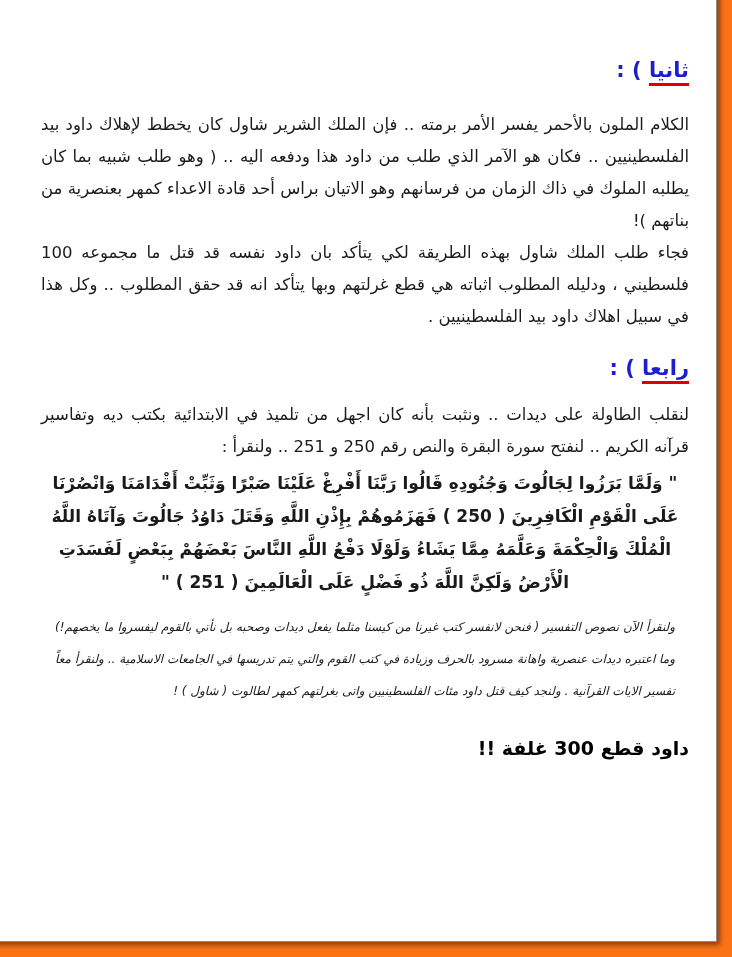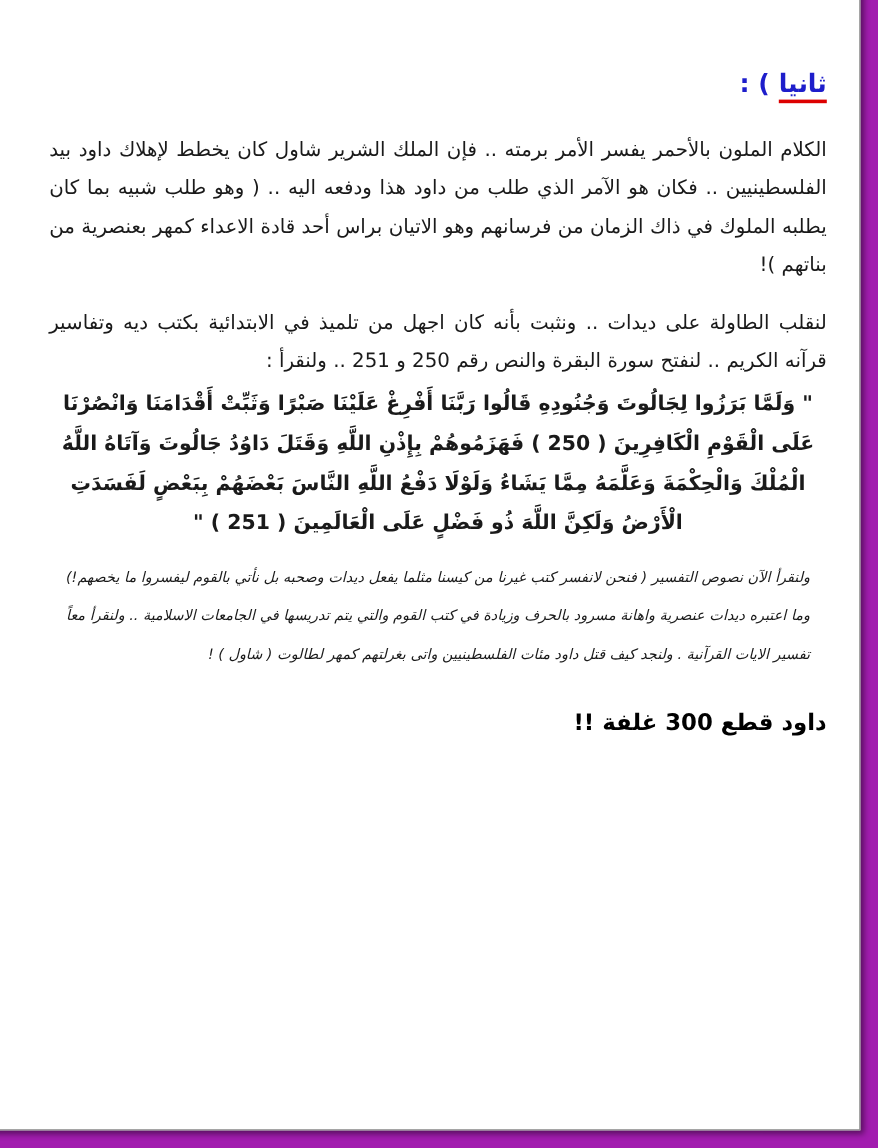--- a/index.html
+++ b/index.html
@@ -1,20 +1,20 @@
 <!DOCTYPE html>
 <html lang="ar"><head>
 <meta charset="utf-8">
 <style>
   html, body { margin: 0; padding: 0; background: #ffffff; }
   .canvas {
     position: relative;
     width: 732px;
     height: 957px;
-    background: #a21caf;
+    background: #f97316;
     overflow: hidden;
     font-family: "DejaVu Sans", sans-serif;
   }
   
   .sheet {
     position: absolute;
     left: -10px;
     top: -10px;
     width: 727px;   
     height: 952px;  
@@ -81,21 +81,23 @@
 
 <div class="canvas">
   <div class="sheet">
     <div class="content">
 
       <h2 class="sec-heading"><span class="hword">ثانيا</span><span> ) :</span></h2>
 
       <p class="body-para">الكلام الملون بالأحمر يفسر الأمر برمته .. فإن الملك الشرير شاول كان يخطط لإهلاك داود بيد الفلسطينيين .. فكان هو الآمر الذي طلب من داود هذا ودفعه اليه .. ( وهو طلب شبيه بما كان يطلبه الملوك في ذاك الزمان من فرسانهم وهو الاتيان براس أحد قادة الاعداء كمهر بعنصرية من بناتهم )!</p>
 
 
+      <p class="body-para cont">فجاء طلب الملك شاول بهذه الطريقة لكي يتأكد بان داود نفسه قد قتل ما مجموعه 100 فلسطيني ، ودليله المطلوب اثباته هي قطع غرلتهم وبها يتأكد انه قد حقق المطلوب .. وكل هذا في سبيل اهلاك داود بيد الفلسطينيين .</p>
 
+      <h2 class="sec-heading h4"><span class="hword">رابعا</span><span> ) :</span></h2>
 
       <p class="body-para intro">لنقلب الطاولة على ديدات .. ونثبت بأنه كان اجهل من تلميذ في الابتدائية بكتب ديه وتفاسير قرآنه الكريم .. لنفتح سورة البقرة والنص رقم 250 و 251 .. ولنقرأ :</p>
 
       <p class="verse">" وَلَمَّا بَرَزُوا لِجَالُوتَ وَجُنُودِهِ قَالُوا رَبَّنَا أَفْرِغْ عَلَيْنَا صَبْرًا وَثَبِّتْ أَقْدَامَنَا وَانْصُرْنَا عَلَى الْقَوْمِ الْكَافِرِينَ ( 250 ) فَهَزَمُوهُمْ بِإِذْنِ اللَّهِ وَقَتَلَ دَاوُدُ جَالُوتَ وَآتَاهُ اللَّهُ الْمُلْكَ وَالْحِكْمَةَ وَعَلَّمَهُ مِمَّا يَشَاءُ وَلَوْلَا دَفْعُ اللَّهِ النَّاسَ بَعْضَهُمْ بِبَعْضٍ لَفَسَدَتِ الْأَرْضُ وَلَكِنَّ اللَّهَ ذُو فَضْلٍ عَلَى الْعَالَمِينَ ( 251 ) "</p>
 
       <p class="tafsir">ولنقرأ الآن نصوص التفسير ( فنحن لانفسر كتب غيرنا من كيسنا مثلما يفعل ديدات وصحبه بل نأتي بالقوم ليفسروا ما يخصهم!)  وما اعتبره ديدات عنصرية واهانة مسرود بالحرف وزيادة في كتب القوم والتي يتم تدريسها في الجامعات الاسلامية .. ولنقرأ معاً تفسير الايات القرآنية . ولنجد كيف قتل داود مئات الفلسطينيين واتى بغرلتهم كمهر لطالوت ( شاول ) !</p>
 
       <h3 class="hadith-title">داود قطع 300 غلفة !!</h3>
 
     </div>

